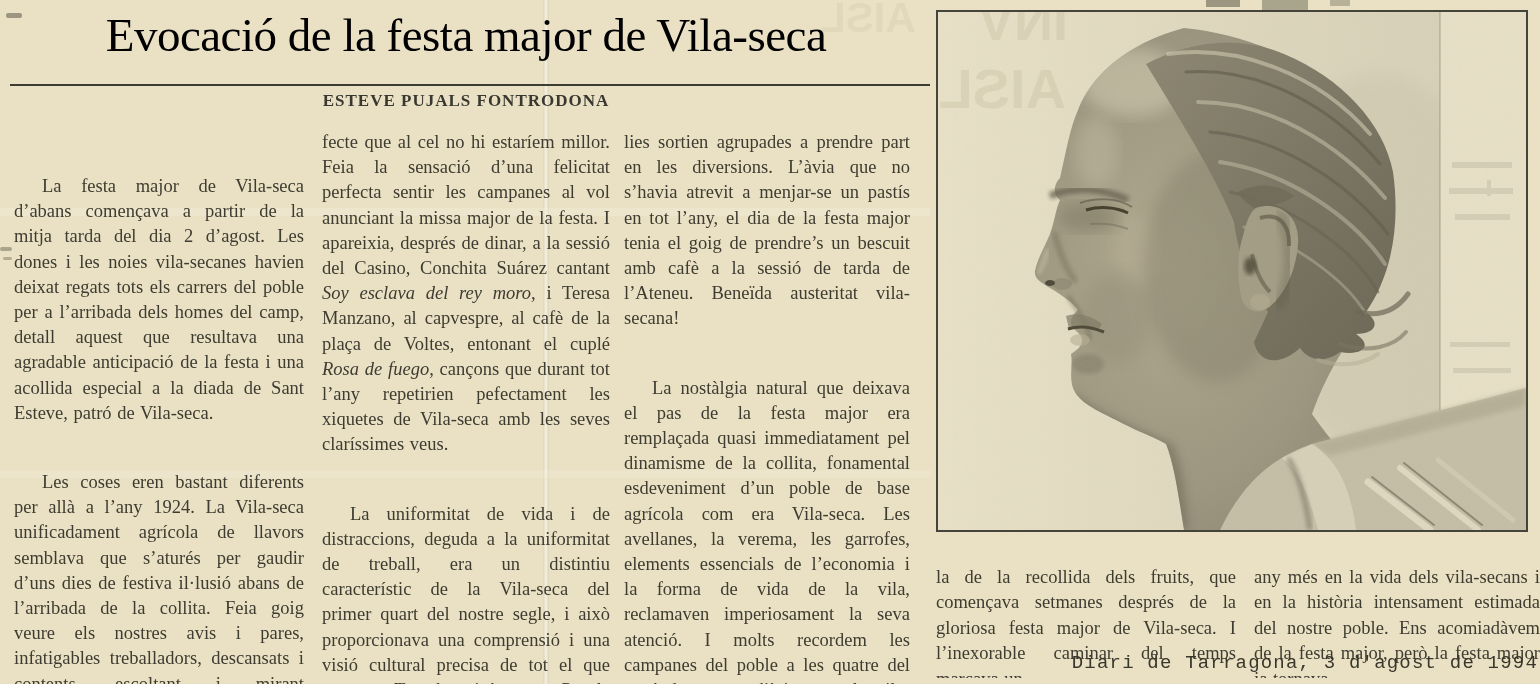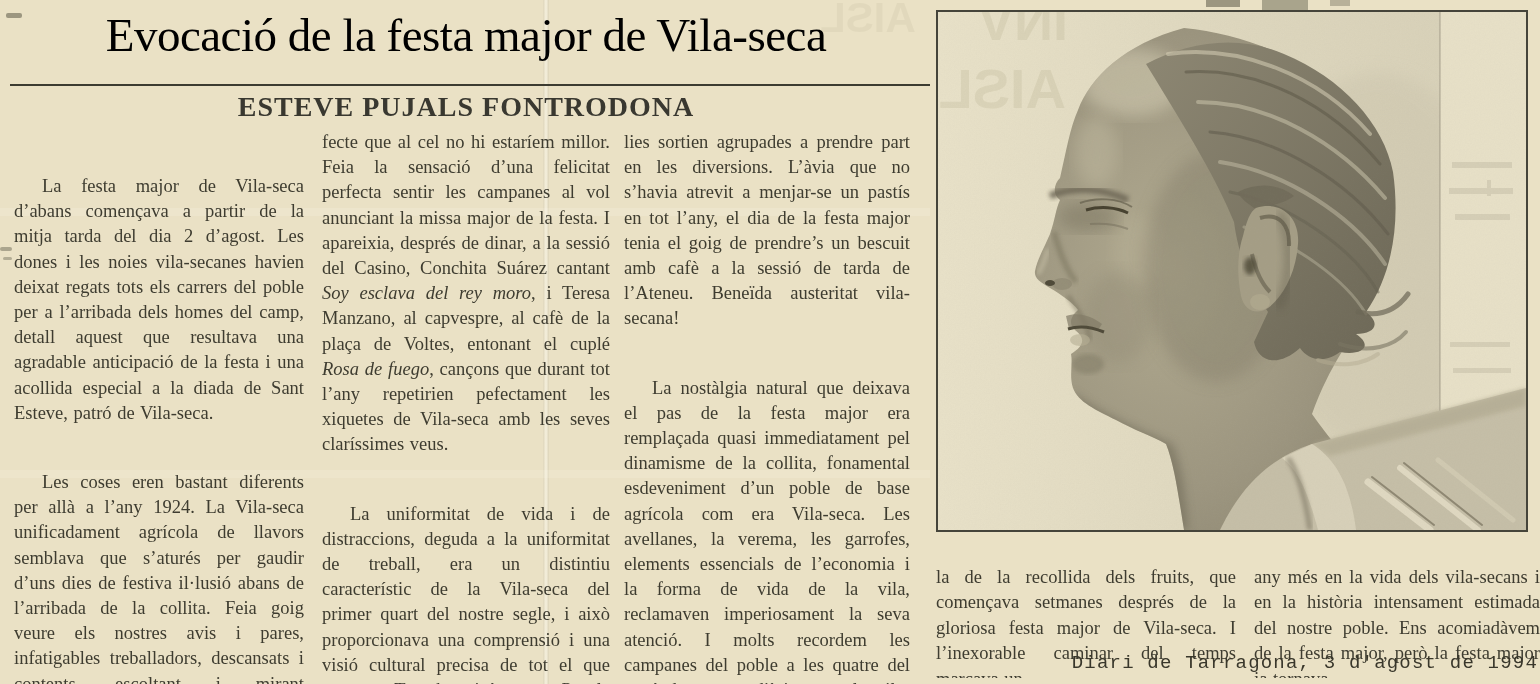--- a/index.html
+++ b/index.html
@@ -18,21 +18,21 @@
   .crease{position:absolute;top:0;width:6px;height:684px;
     background:linear-gradient(90deg,rgba(120,112,86,.10),rgba(255,253,242,.55),rgba(120,112,86,.12));
     pointer-events:none;}
   .streak{position:absolute;left:0;width:930px;height:8px;background:rgba(255,252,240,.35);pointer-events:none;}
   .speck{position:absolute;background:#4e4c3c;border-radius:2px;pointer-events:none;}
 
   .masthead{position:absolute;left:0;top:6px;width:932px;text-align:center;}
   .title{font-size:47px;line-height:58px;font-weight:normal;color:#000000;letter-spacing:-.5px;margin:0;}
   .rule{position:absolute;left:10px;top:84px;width:920px;height:2px;background:#3d3c31;}
   .byline{position:absolute;left:0;top:91px;width:932px;text-align:center;
-    font-size:28px;font-weight:bold;letter-spacing:1px;color:#393830;}
+    font-size:17px;font-weight:bold;letter-spacing:1px;color:#393830;}
 
   .col{position:absolute;top:130px;height:554px;text-align:justify;
     font-size:18.5px;line-height:25.2px;word-spacing:1px;overflow:hidden;}
   .col p{margin:0;}
   .col p.indent{text-indent:28px;margin-top:44px;}
   .col i{}
   #col1{left:14px;width:290px;}
   #col2{left:322px;width:288px;}
   #col3{left:624px;width:286px;}
   .colb{position:absolute;top:546px;height:132px;text-align:justify;

